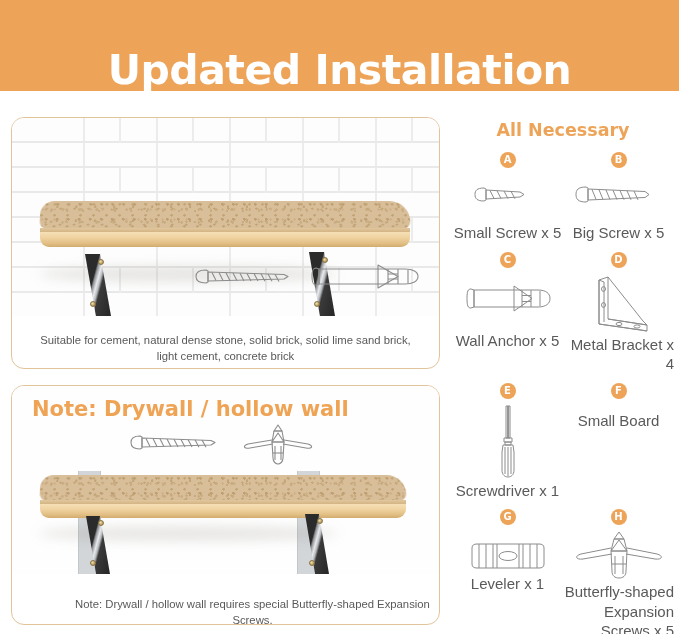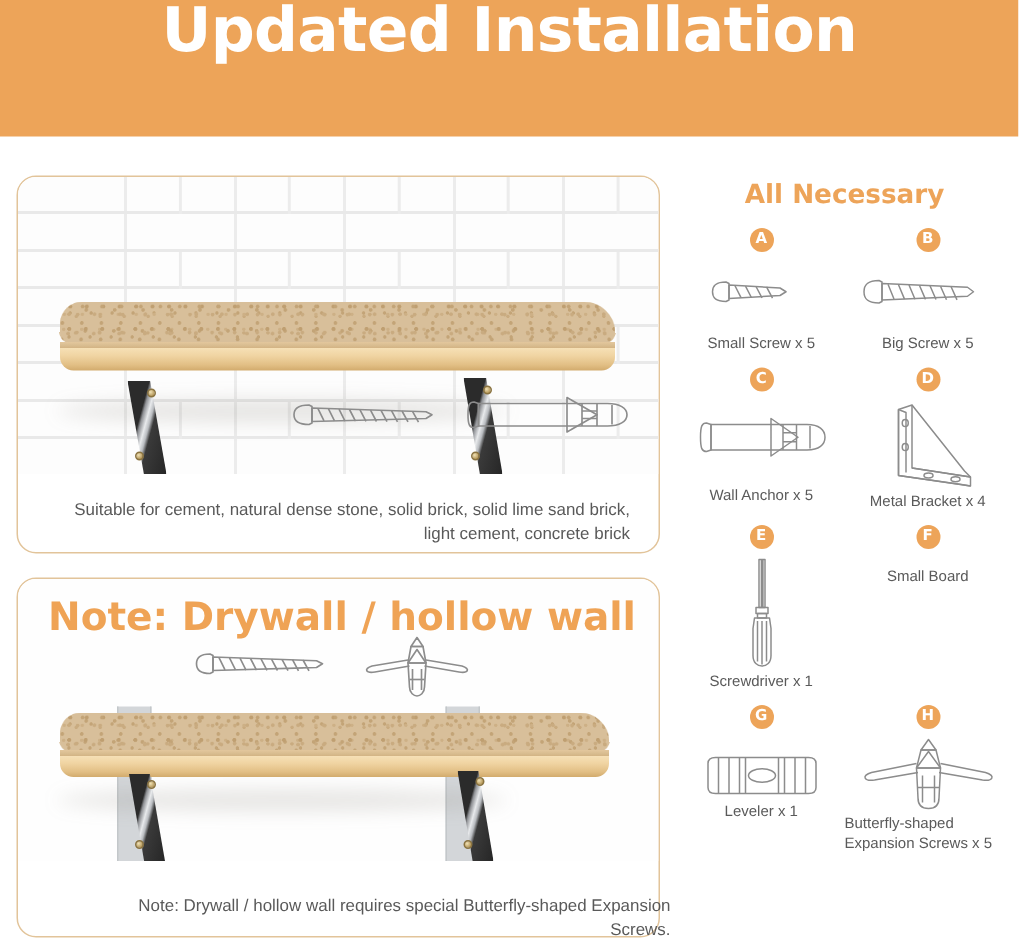--- a/index.html
+++ b/index.html
@@ -8,21 +8,21 @@
     background: #ffffff;
     font-family: "Liberation Sans", sans-serif;
     overflow: hidden;
   }
   .page { position: relative; width: 679px; height: 634px; background:#fff; }
 
   
   .header {
     position: absolute; left: 0; top: 0; width: 679px; height: 91px;
     background: #eda459;
-    display: flex; align-items: flex-start; justify-content: center;
+    display: flex; align-items: flex-end; justify-content: center;
   }
   .header-title {
     color: #ffffff;
     font-size: 41px;
     font-weight: bold;
     letter-spacing: -0.5px;
     font-family: "DejaVu Sans", sans-serif;
     line-height: 1;
   }
 
@@ -77,21 +77,21 @@
   
   .panel-title {
     position: absolute;
     color: #efa355;
     font-weight: bold;
     font-family: "DejaVu Sans", sans-serif;
     white-space: nowrap;
     z-index: 6;
   }
   #title-solid { left: 32px; top: 146px; font-size: 26px; }
-  #title-dry   { left: 32px; top: 397px; font-size: 26px; }
+  #title-dry   { left: 32px; top: 397px; font-size: 21px; }
 
   
   .icon-row { position: absolute; z-index: 6; }
 
   
   .shelf { position: absolute; z-index: 4; }
   .shelf-surface {
     position: absolute; left: 0; top: 0; width: 100%; height: 100%;
     border-radius: 14px 20px 8px 8px;
     background-color: #d8bf9a;
@@ -135,21 +135,21 @@
   .bracket-screw {
     position: absolute; width: 6px; height: 6px; border-radius: 50%;
     background: radial-gradient(circle at 35% 35%, #f0e1b4, #b79a5d 70%, #8d7440);
     border: 0.5px solid #8a7340;
     z-index: 6;
   }
 
   
   .caption {
     position: absolute; left: 0; right: 0;
-    text-align: right;
+    text-align: center;
     color: #595959;
     font-size: 11.3px;
     line-height: 1.42;
     padding: 0 20px;
     font-family: "Liberation Sans", sans-serif;
   }
   #caption-solid { top: 332px; }
   #caption-dry   { top: 596px; }
 
   
@@ -179,23 +179,23 @@
     font-size: 10px; font-weight: bold;
     display: flex; align-items: center; justify-content: center;
     font-family: "DejaVu Sans", sans-serif;
     line-height: 1;
   }
   .hw-art {
     height: 54px; width: 100%;
     display: flex; align-items: center; justify-content: center;
   }
   .hw-label {
-    text-align: left;
+    text-align: right;
     color: #5a5a5a;
-    font-size: 10px;
+    font-size: 15px;
     line-height: 1.3;
     margin-top: 1px;
   }
   .hw-item.tallart .hw-art { height: 62px; }
 </style>
 </head>
 <body>
 
 <div class="page">
 

